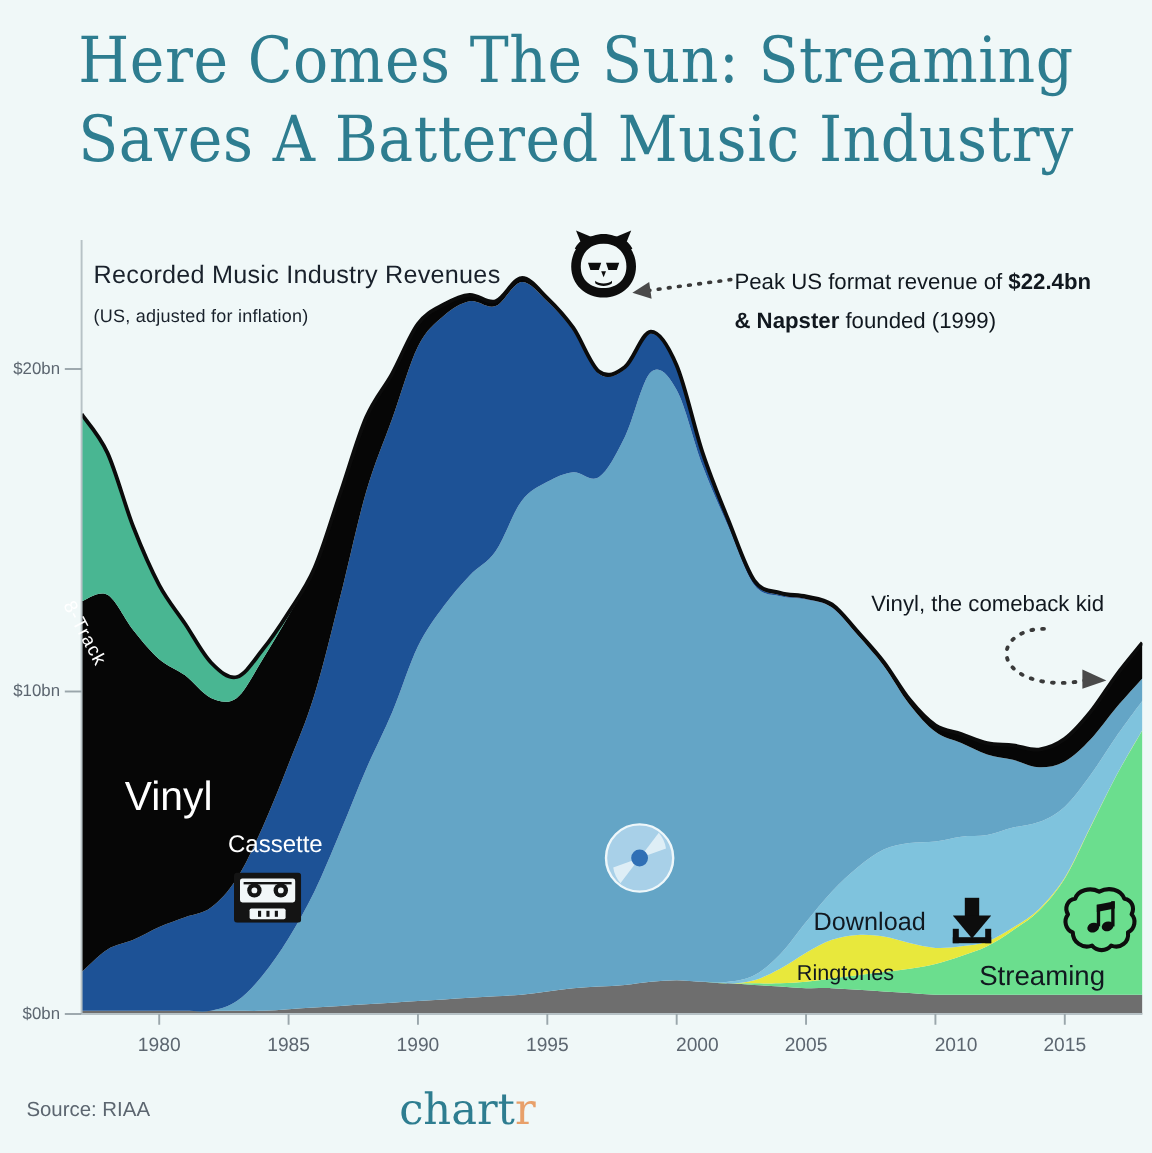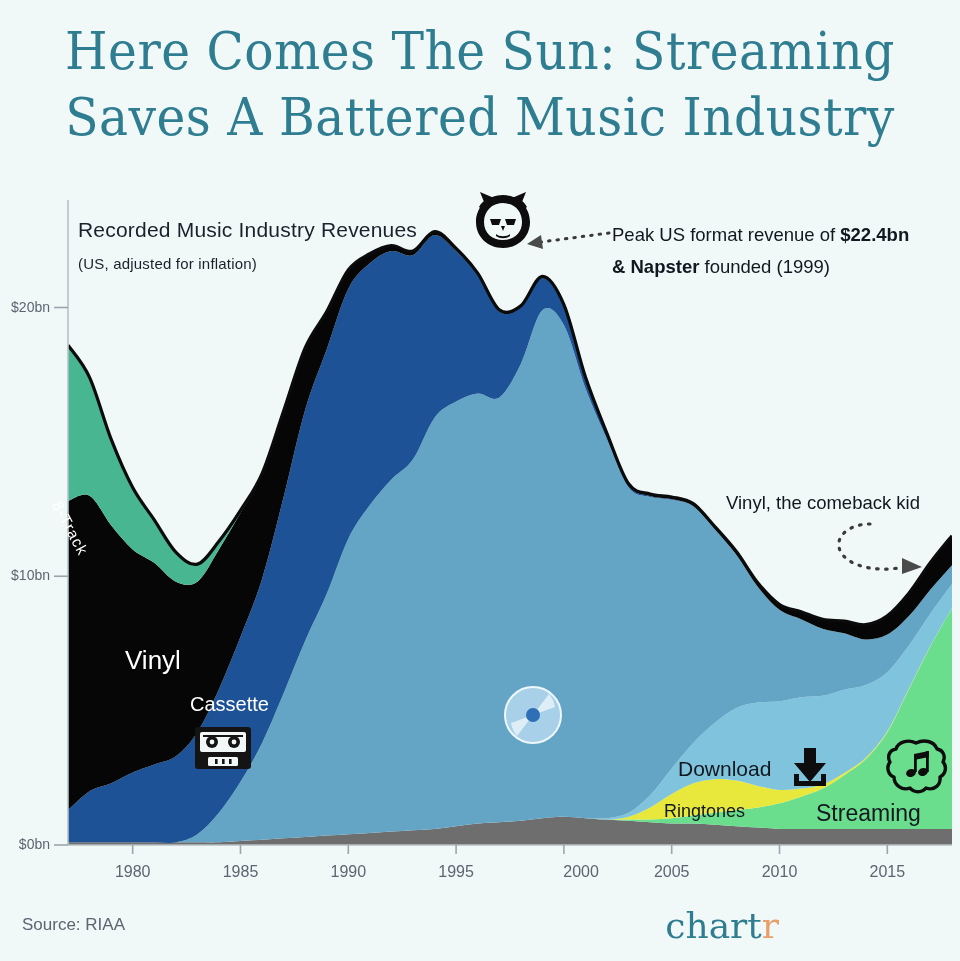--- a/index.html
+++ b/index.html
@@ -46,21 +46,21 @@
   }
   .anno-peak b{font-weight:bold;}
   .anno-vinyl{
     left:726px;top:492px;font-size:18.5px;color:#11181f;white-space:nowrap;
   }
   .anno-cd{
     left:404px;top:585px;width:300px;font-size:19.5px;color:#ffffff;
     line-height:36px;
   }
   .lbl-vinyl{
-    left:104px;top:645px;font-size:26px;color:#ffffff;margin-left:21px;
+    left:104px;top:645px;font-size:34px;color:#ffffff;
   }
   .lbl-cassette{
     left:190px;top:693px;font-size:20px;color:#ffffff;
   }
   .lbl-8track{
     left:64px;top:498px;font-size:15.5px;color:#ffffff;
     transform:rotate(62deg);transform-origin:left top;white-space:nowrap;
     letter-spacing:1px;
   }
   .lbl-download{
@@ -81,21 +81,21 @@
   .xtick{
     position:absolute;font-size:16px;color:#5c6670;
     text-align:center;width:70px;
   }
 
   
   .source{
     position:absolute;left:22px;top:915px;font-size:17px;color:#5c6670;
   }
   .logo{
-    position:absolute;left:0;top:905px;width:779px;text-align:right;
+    position:absolute;left:0;top:905px;width:779px;text-align:center;
     font-family:"DejaVu Serif",serif;font-size:36px;
   }
   .logo .c1{color:#2e7d90;}
   .logo .c2{color:#e8a06a;}
 
   .icon-abs{position:absolute;}
 </style>
 </head>
 <body>
 
@@ -144,21 +144,21 @@
       <div class="ytick" style="top: 298.5px; right: 910px;">$20bn</div>
     </div>
 
   <div id="xticks">
       <div class="xtick" style="left: 97.6829px; top: 863px;">1980</div>
       <div class="xtick" style="left: 205.488px; top: 863px;">1985</div>
       <div class="xtick" style="left: 313.293px; top: 863px;">1990</div>
       <div class="xtick" style="left: 421.098px; top: 863px;">1995</div>
       <div class="xtick" style="left: 528.902px; top: 863px; text-align: right;">2000</div>
       <div class="xtick" style="left: 636.707px; top: 863px;">2005</div>
-      <div class="xtick" style="left: 744.512px; top: 863px;">2010</div>
+      <div class="xtick" style="left: 744.512px; top: 863px; text-align: right;">2010</div>
       <div class="xtick" style="left: 852.317px; top: 863px;">2015</div>
     </div>
 
   <div class="ov subtitle-1">Recorded Music Industry Revenues</div>
   <div class="ov subtitle-2">(US, adjusted for inflation)</div>
 
   <div class="ov anno-peak">
     <span>Peak US format revenue of </span><b>$22.4bn</b><br>
     <b>&amp; Napster</b><span> founded (1999)</span>
   </div>

